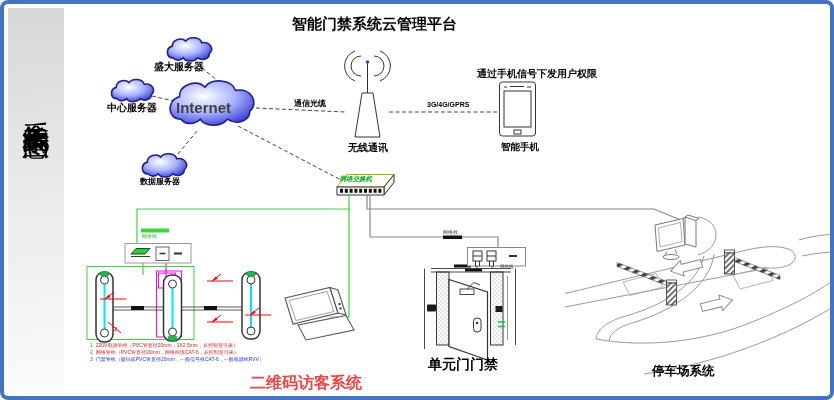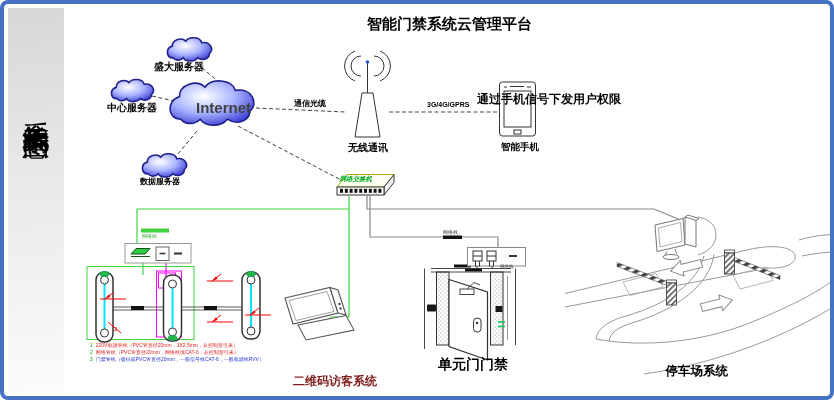--- a/index.html
+++ b/index.html
@@ -17,43 +17,43 @@
   .sidebar-title{
     margin-top:92px;
     writing-mode:vertical-rl;text-orientation:upright;
     font-family:"Liberation Serif","DejaVu Serif",serif;
     font-size:27px;line-height:30px;letter-spacing:2px;color:#000;
   }
   svg.diagram{position:absolute;left:0;top:0;z-index:1;}
   .labels{position:absolute;left:0;top:0;width:834px;height:400px;z-index:2;pointer-events:none;}
   .lab{position:absolute;color:#000;white-space:nowrap;}
   .b{font-weight:bold;}
-  .ctr{text-align:right;}
+  .ctr{text-align:left;}
   .page-title{left:288px;top:11px;width:240px;font-size:15px;}
   .srv1{left:150px;top:56px;font-size:10px;text-align:right;}
   .srv2{left:103px;top:97px;font-size:10px;}
   .srv3{left:136px;top:172px;font-size:8px;}
   .inet{left:172px;top:95px;width:75px;font-size:15px;color:#404040;}
   .fiber{left:290px;top:94px;font-size:8px;}
   .g3{left:423px;top:97px;font-size:7px;}
   .ant{left:344px;top:137px;font-size:10px;}
-  .ph-cap{left:473px;top:63px;font-size:12px;margin-top:24px;}
+  .ph-cap{left:473px;top:63px;font-size:10px;}
   .ph{left:497px;top:137px;font-size:9.5px;}
   .sw{left:336px;top:171px;width:54px;font-size:6.5px;color:#00aa22;transform:skewX(-16deg);}
   .tagG{left:138px;top:229px;font-size:5px;color:#2bb22b;}
   .tagM{left:439px;top:225px;font-size:5px;color:#333;}
   .tagD{left:496px;top:260px;font-size:4.5px;color:#333;}
   .notes{left:86px;top:338px;font-size:5px;line-height:7px;}
   .note-row{display:flex;gap:3px;}
   .note-num{color:#00aa00;}
   .note-red{color:#e02020;}
   .note-blue{color:#2233cc;}
   .lead2{left:110px;top:322px;font-size:6px;color:#ff0000;}
   .sys1{left:92px;top:366px;width:156px;font-size:14px;}
-  .sys2{left:261px;top:369px;width:112px;font-size:12px;color:#7f1d1d;}
+  .sys2{left:246px;top:369px;width:112px;font-size:16px;color:#ef4444;}
   .sys3{left:424px;top:352px;width:80px;font-size:14px;}
   .sys4{left:648px;top:359px;width:76px;font-size:12.5px;}
 </style>
 </head>
 <body>
 
 <div class="screen">
 
   <svg class="diagram" width="834" height="400" viewBox="0 0 834 400">
     <defs>

